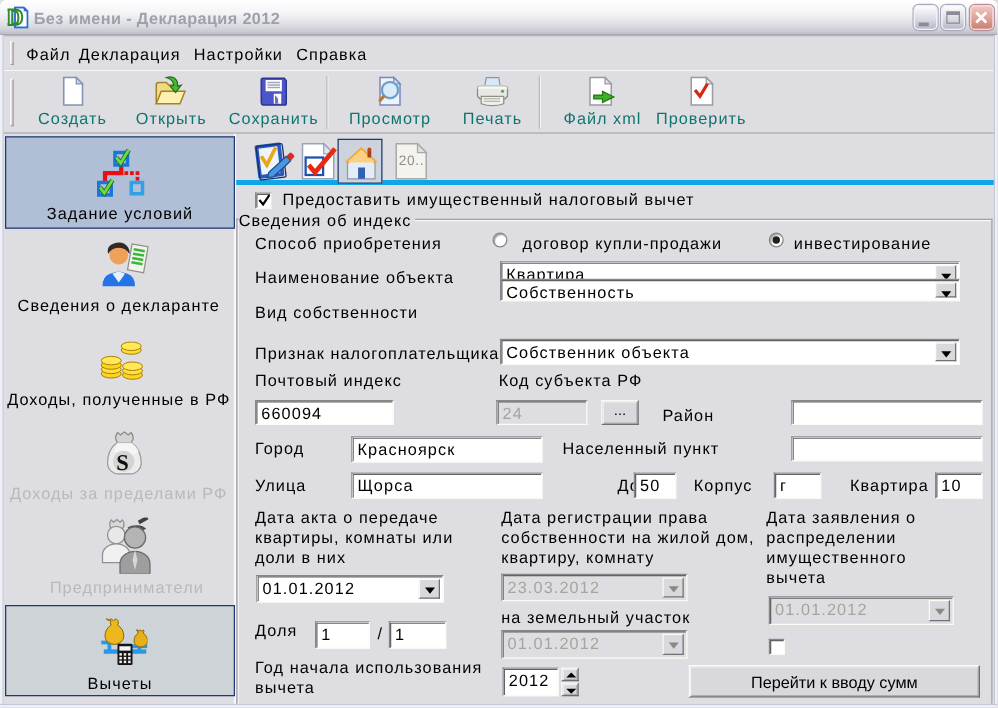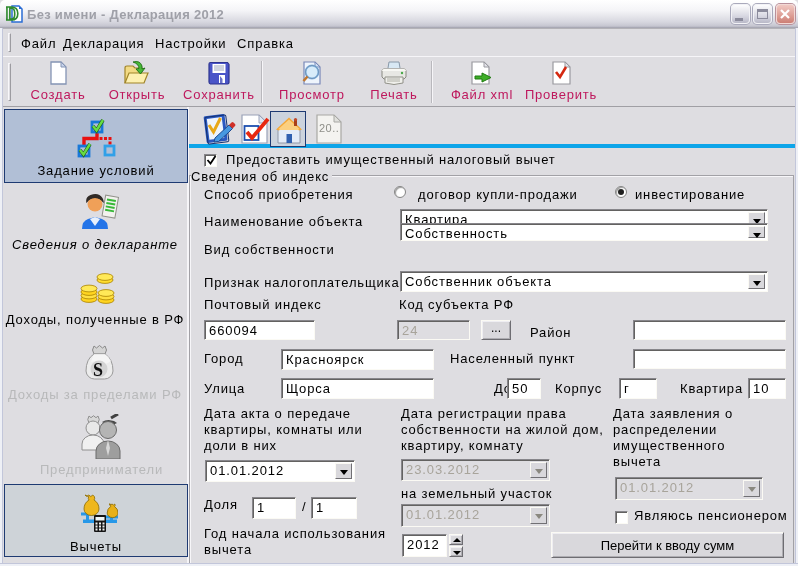--- a/index.html
+++ b/index.html
@@ -10,21 +10,21 @@
 .glbl { position:absolute; font-size:13px; color:#b8b9ba; white-space:nowrap; letter-spacing:0.85px; }
 
 .fld { position:absolute; background:#fff; border:1px solid; border-color:#87868b #fbfaf4 #fbfaf4 #87868b; box-shadow:inset 1px 1px 0 #636261; font-size:13px; color:#000; padding:2px 0 0 4px; white-space:nowrap; overflow:hidden; letter-spacing:0.9px; }
 .dfld { background:#dedde1; color:#a8a49b; }
 .combo .arr { position:absolute; top:2px; right:2px; bottom:2px; width:17px; background:#d9d8dc; border:1px solid; border-color:#fbfaf4 #717074 #717074 #fbfaf4; }
 .combo .arr:after { content:""; position:absolute; left:4px; top:6px; border:4px solid transparent; border-top:5px solid #000; }
 .dis .arr:after { border-top-color:#8a887f; }
 .raised { background:#d9d8dc; border:1px solid; border-color:#fbfaf4 #6e6d72 #6e6d72 #fbfaf4; box-shadow:inset 1px 1px 0 #efeef2, inset -1px -1px 0 #aeadb2; }
 .sep { position:absolute; width:2px; background:#b9b8bd; border-right:1px solid #f6f5f8; }
 .grip { position:absolute; width:3px; border:1px solid; border-color:#f8f7fa #9d9ca1 #9d9ca1 #f8f7fa; }
-.tbtn { position:absolute; width:74px; height:46px; top:60px; text-align:center; font-size:13px; color:#be185d; letter-spacing:0.8px; }
+.tbtn { position:absolute; width:74px; height:46px; top:60px; text-align:center; font-size:13px; color:#0f766e; letter-spacing:0.8px; }
 .tbtn svg { display:block; margin:0 auto 1px; }
 .chk { position:absolute; width:13px; height:13px; background:#fff; border:1px solid; border-color:#87868b #fbfaf4 #fbfaf4 #87868b; box-shadow:inset 1px 1px 0 #636261; }
 </style>
 </head>
 <body>
 
 <div class="abs" id="titlebar" style="left:0;top:0;width:798px;height:28px;background:linear-gradient(#ffffff,#f4f4f7 40%,#d8d8e0 80%,#c9c9d3 94%,#b8b8c4);border-radius:5px 5px 0 0;border-bottom:1px solid #a8a8b4;">
   <svg class="abs" style="left:6px;top:5px" width="17" height="18" viewBox="0 0 17 18">
     <path d="M6 1 h7 l3 3 v13 h-10 z" fill="#fff" stroke="#2a6cd4" stroke-width="1.5"></path>
     <path d="M13 1 l3 3 h-3 z" fill="#2a6cd4"></path>
@@ -154,21 +154,21 @@
     <g transform="rotate(10 31 18)">
       <rect x="25" y="3" width="13" height="21" fill="#f2f2ee" stroke="#909088" stroke-width="1"></rect>
       <path d="M27 7 h9 M27 10.5 h9 M27 14 h9 M27 17.5 h9" stroke="#38b838" stroke-width="2"></path>
     </g>
     <path d="M4 36 q0-8 6-10 l7-2 7 2 q6 2 6 10 z" fill="#2474e8"></path>
     <path d="M17 24 l-5 2 5 7 5-7 z" fill="#e8f0fc"></path>
     <circle cx="17" cy="11" r="7.5" fill="#f0a058"></circle>
     <path d="M8.5 10 a8.5 8 0 0 1 17 0 q-3-5 -8.5-5 -5.5 0 -8.5 5 z" fill="#312a26"></path>
     <path d="M8.5 10 q-1.5-6 4-8 8-3 12 3 1.5 2.5 1 5 -3-5 -8.5-5 -5.5 0 -8.5 5 z" fill="#312a26"></path>
   </svg>
-  <span class="lbl" style="left:0;right:2px;top:130px;text-align:center;font-style:italic;">Сведения о декларанте</span>
+  <span class="lbl" style="left:0;right:2px;top:130px;text-align:center;">Сведения о декларанте</span>
 
   <svg class="abs" style="left:76px;top:166px" width="37" height="31" viewBox="0 0 37 31">
     <g stroke="#a88000" stroke-width="0.8">
       <ellipse cx="26" cy="7" rx="8" ry="3.4" fill="#ffdd30"></ellipse>
       <ellipse cx="26" cy="4" rx="8" ry="3.4" fill="#ffe958"></ellipse>
       <ellipse cx="10" cy="26" rx="8" ry="3.4" fill="#ffd420"></ellipse>
       <ellipse cx="10" cy="22.5" rx="8" ry="3.4" fill="#ffe042"></ellipse>
       <ellipse cx="10" cy="19" rx="8" ry="3.4" fill="#ffd420"></ellipse>
       <ellipse cx="10" cy="15.5" rx="8" ry="3.4" fill="#ffe958"></ellipse>
       <ellipse cx="27" cy="27" rx="8" ry="3.4" fill="#ffd420"></ellipse>
@@ -332,16 +332,15 @@
   <div class="abs" style="left:260px;top:427px;width:14px;height:23px;">
     <div class="abs raised" style="left:0;top:0;width:14px;height:11px;">
         <div class="abs" style="left:3px;top:3px;border:4px solid transparent;border-bottom:4px solid #000;border-top:none;"></div>
       </div>
     <div class="abs raised" style="left:0;top:12px;width:14px;height:11px;">
         <div class="abs" style="left:3px;top:4px;border:4px solid transparent;border-top:4px solid #000;border-bottom:none;"></div>
       </div>
   </div>
 
   <div class="chk" style="left:426px;top:404px;"></div>
-  <span class="lbl" style="left:445px;top:401px;">Являюсь пенсионером</span>
 
   <div class="abs raised" style="left:362px;top:425px;width:233px;height:26px;text-align:center;font-size:13px;color:#000;padding-top:5px;">Перейти к вводу сумм</div>
 </div>
 
 </body></html>

